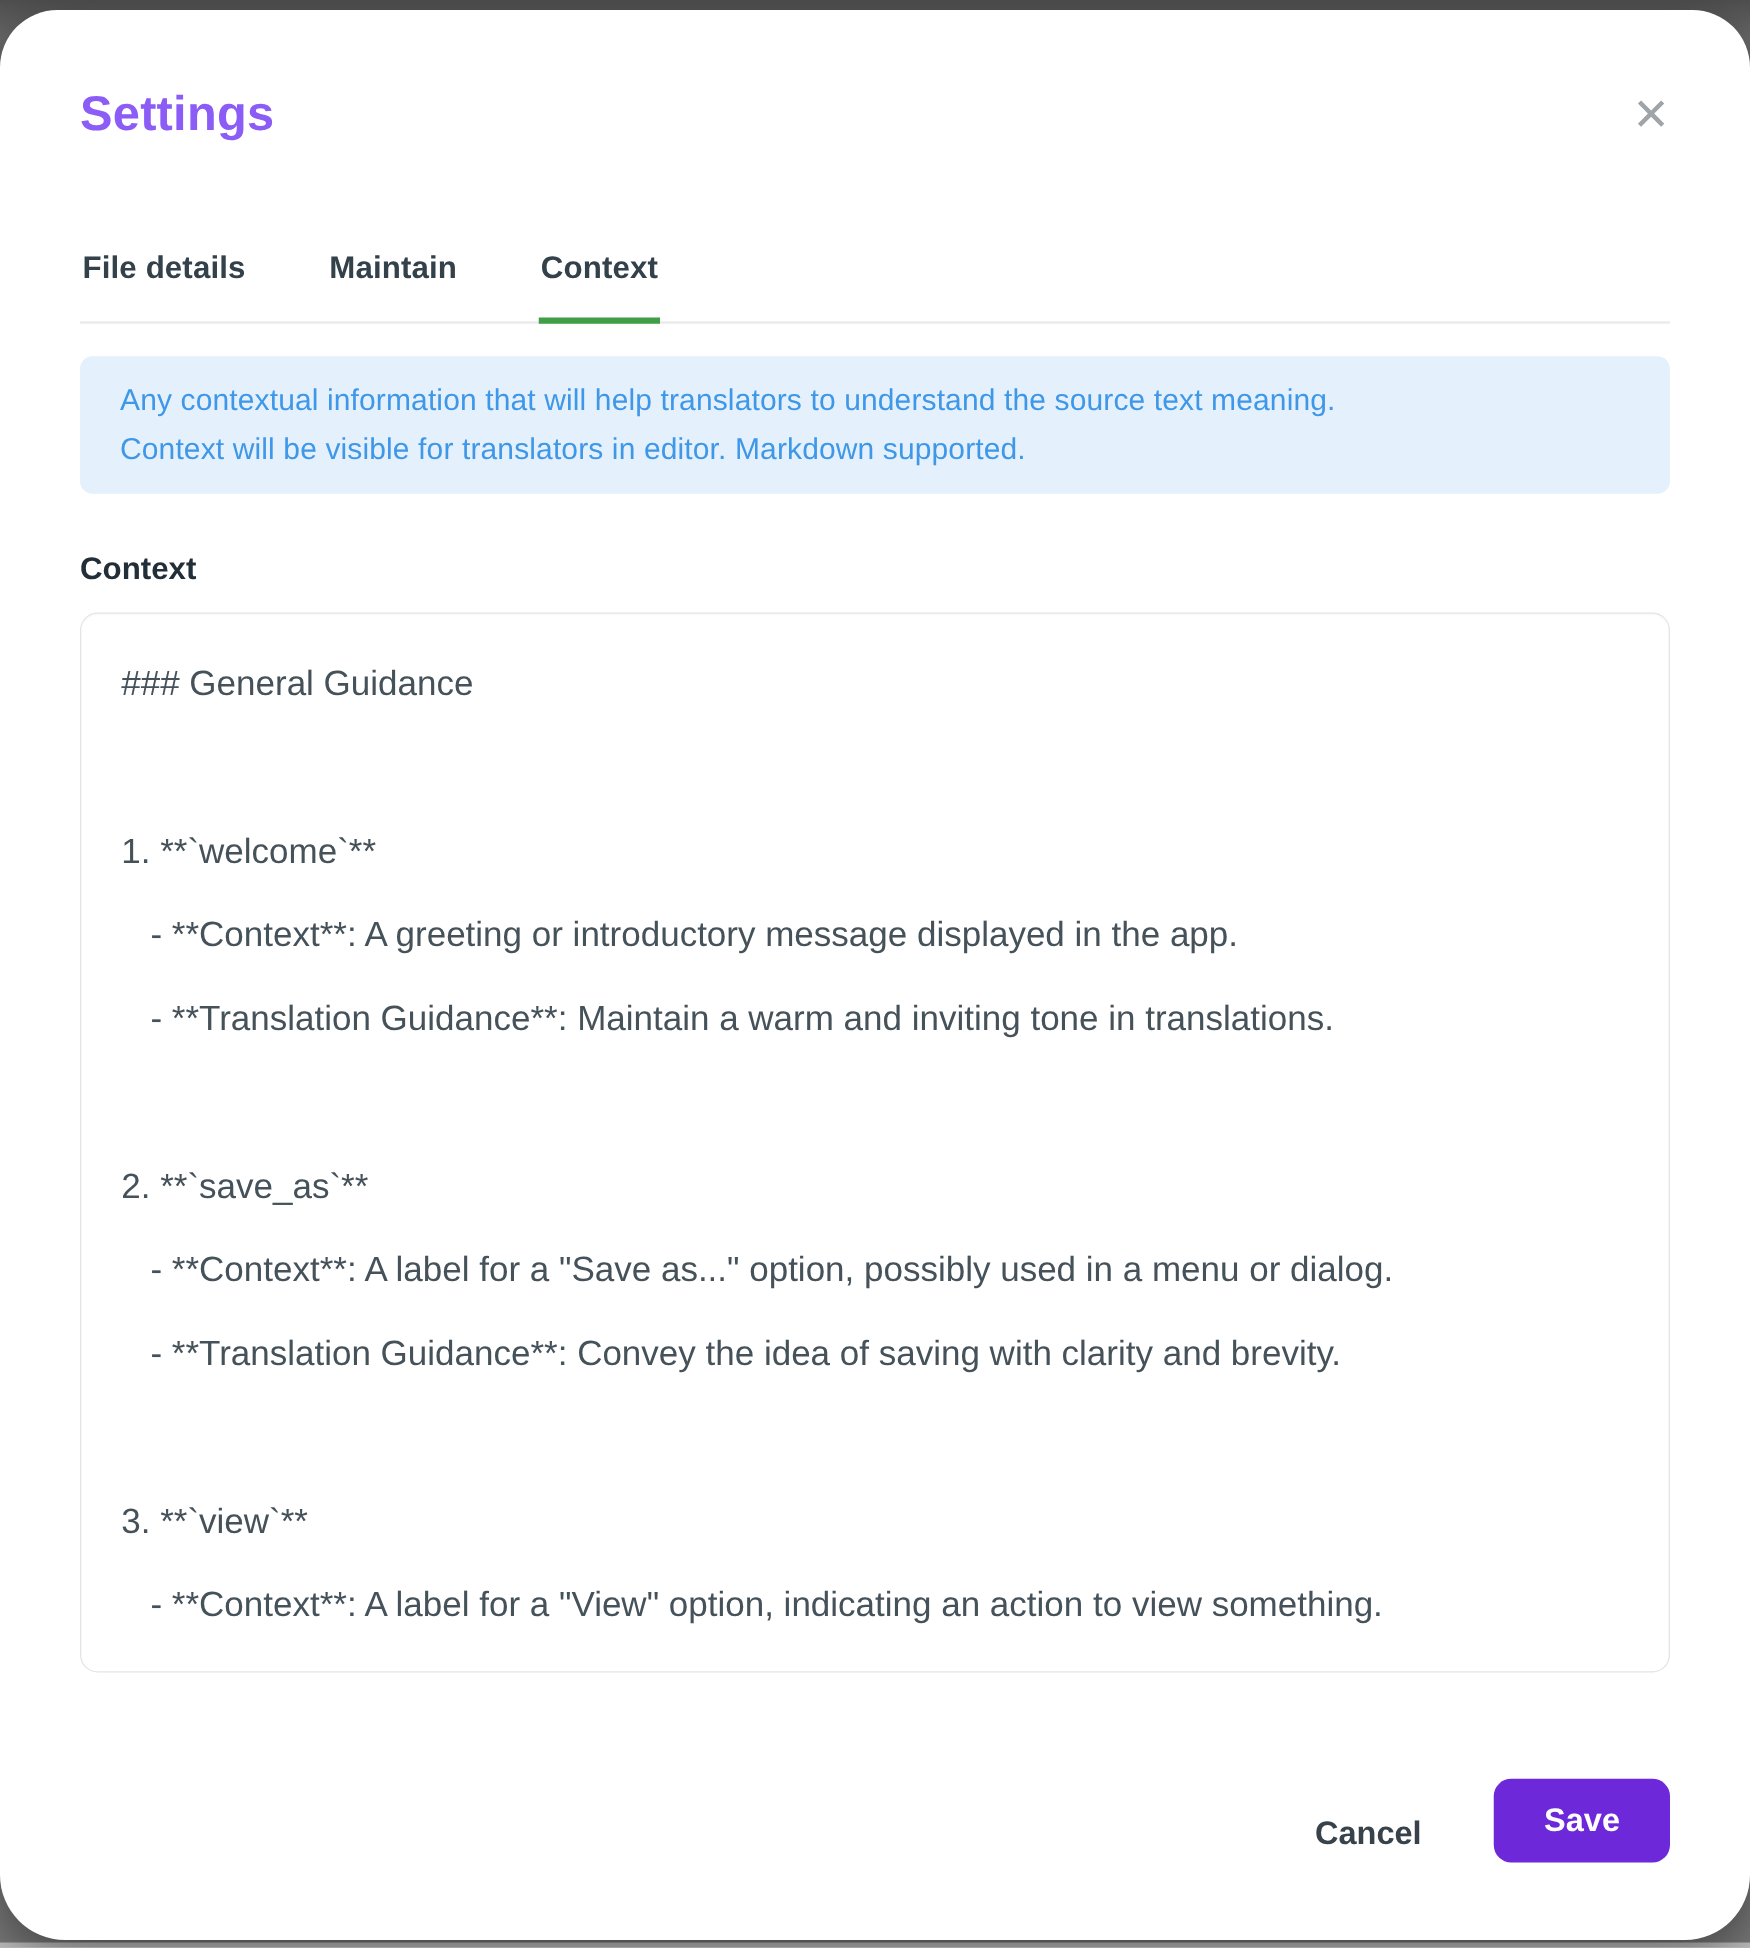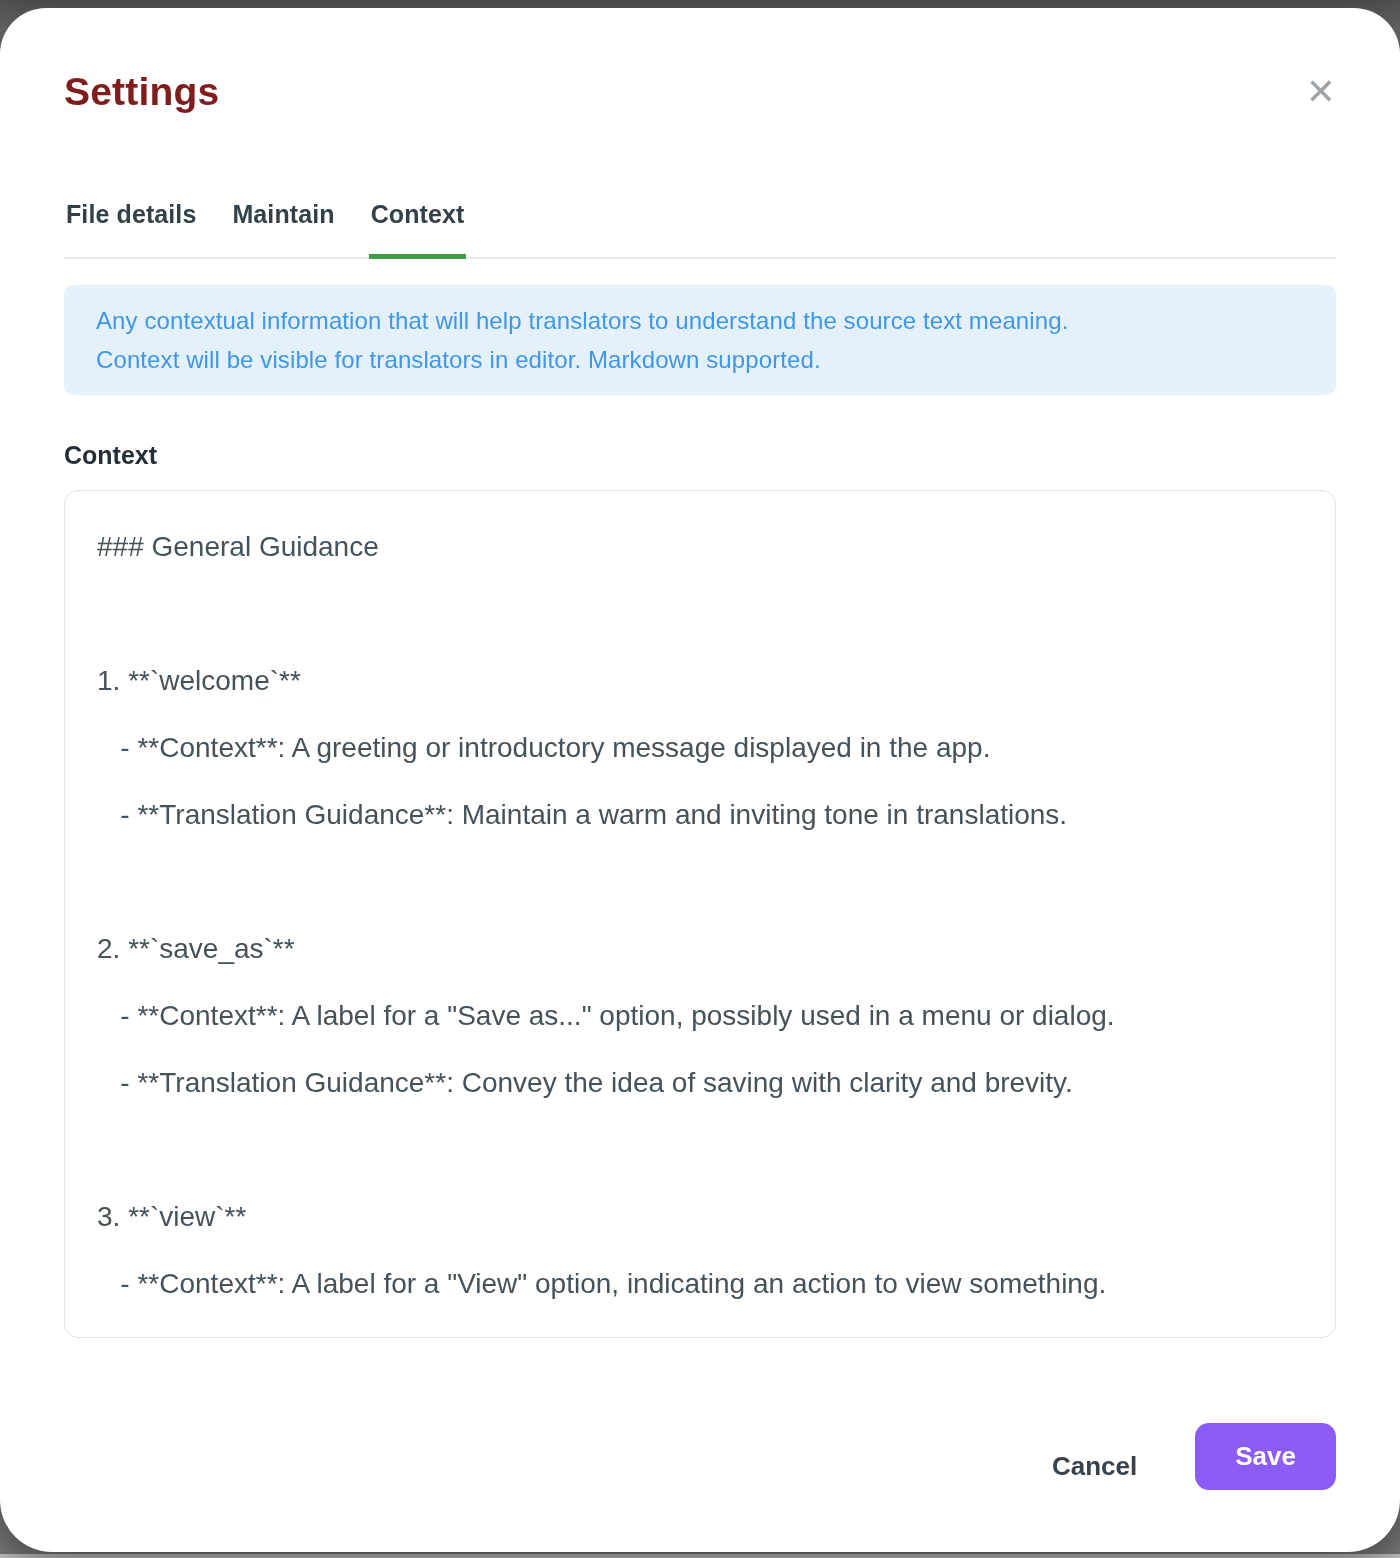--- a/index.html
+++ b/index.html
@@ -29,40 +29,40 @@
     z-index: 1;
   }
   .modal-header {
     display: flex;
     justify-content: space-between;
     align-items: flex-start;
   }
   .modal-title {
     font-size: 39px;
     font-weight: 600;
-    color: #7f1d1d;
+    color: #8b5cf6;
     letter-spacing: 0.2px;
   }
   .close-btn {
     background: none; border: none; cursor: pointer;
     padding: 6px; margin: -2px -6px 0 0;
     line-height: 1;
   }
   .close-btn .x {
     font-size: 36px;
     color: #9ea4a8;
     font-weight: 400;
     line-height: 1;
     display: block;
   }
   .tabs {
     display: flex;
     margin-top: 84px;
     border-bottom: 2px solid #ebebeb;
-    gap: 32px;
+    gap: 63px;
   }
   .tab {
     background: none; border: none; cursor: pointer;
     font-family: inherit;
     font-size: 25px;
     font-weight: 600;
     color: #33414b;
     padding: 0 2px 25px;
     border-bottom: 5px solid transparent;
     margin-bottom: -2px;
@@ -114,21 +114,21 @@
   }
   .cancel-btn {
     background: none; border: none; cursor: pointer;
     font-family: inherit;
     font-size: 26px;
     font-weight: 600;
     color: #37424a;
     padding: 8px 4px;
   }
   .save-btn {
-    background: #8b5cf6;
+    background: #6d28d9;
     border: none; cursor: pointer;
     font-family: inherit;
     font-size: 26px;
     font-weight: 600;
     color: #ffffff;
     border-radius: 14px;
     padding: 18px 40px;
     min-width: 130px;
   }
 </style>

